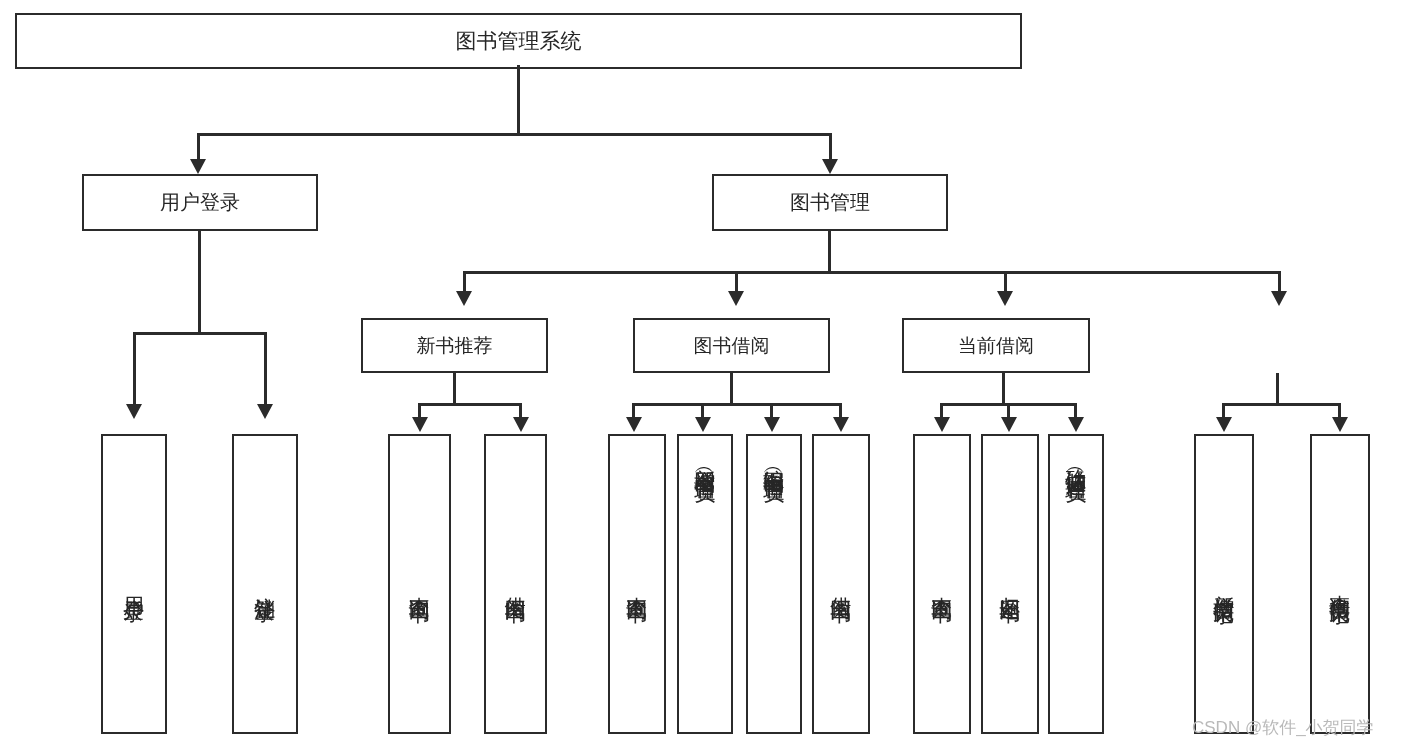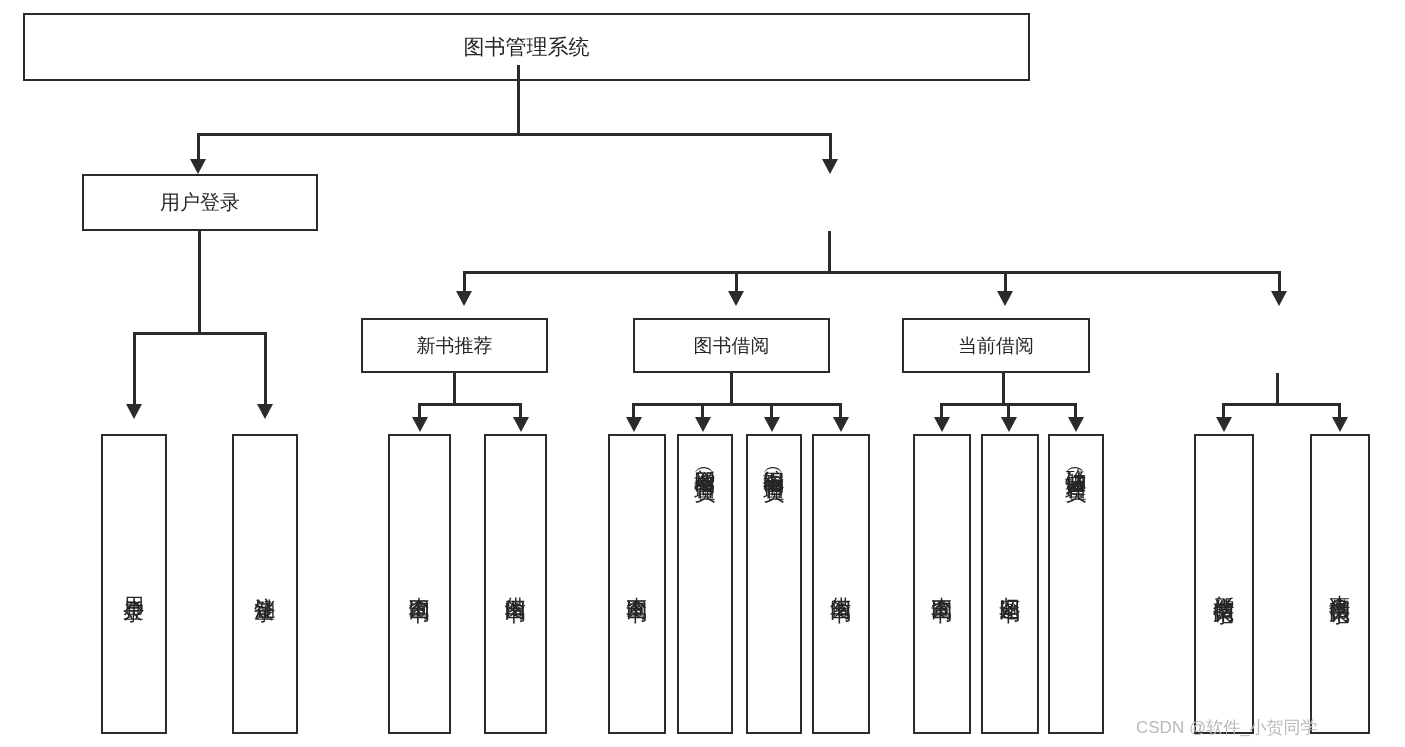--- a/index.html
+++ b/index.html
@@ -58,32 +58,33 @@
     color:#b9b9b9;
     white-space:nowrap;
     user-select:none;
   }
 </style>
 </head>
 <body>
 
 <div id="canvas">
 
-  <div class="node root" style="left:15px;top:13px;width:1007px;height:68px;margin-left:8px;">图书管理系统</div>
+  <div class="node root" style="left:15px;top:13px;width:1007px;height:56px;">图书管理系统</div>
 
   <div class="vline" style="left:517px;top:65px;width:3px;height:70px;"></div>
 
   <div class="hline" style="left:197px;top:133px;width:635px;height:3px;"></div>
 
   <div class="vline" style="left:197px;top:133px;width:3px;height:30px;"></div>
   <div class="arrow" style="left:190px;top:159px;"></div>
   <div class="vline" style="left:829px;top:133px;width:3px;height:30px;"></div>
   <div class="arrow" style="left:822px;top:159px;"></div>
 
   <div class="node lvl1" style="left:82px;top:174px;width:236px;height:57px;">用户登录</div>
+  <div class="node lvl1" style="left:712px;top:174px;width:236px;height:57px;">图书管理</div>
 
   <div class="vline" style="left:198px;top:231px;width:3px;height:104px;"></div>
   <div class="hline" style="left:133px;top:332px;width:134px;height:3px;"></div>
   <div class="vline" style="left:133px;top:332px;width:3px;height:76px;"></div>
   <div class="arrow" style="left:126px;top:404px;"></div>
   <div class="vline" style="left:264px;top:332px;width:3px;height:76px;"></div>
   <div class="arrow" style="left:257px;top:404px;"></div>
 
   <div class="vline" style="left:828px;top:231px;width:3px;height:42px;"></div>
   <div class="hline" style="left:463px;top:271px;width:818px;height:3px;"></div>
@@ -145,15 +146,15 @@
   <div class="node leaf" style="left:746px;top:434px;width:56px;height:300px;">编辑图书（管理员）</div>
   <div class="node leaf short" style="left:812px;top:434px;width:58px;height:300px;">借阅图书</div>
 
   <div class="node leaf short" style="left:913px;top:434px;width:58px;height:300px;">查询图书</div>
   <div class="node leaf short" style="left:981px;top:434px;width:58px;height:300px;">归还图书</div>
   <div class="node leaf" style="left:1048px;top:434px;width:56px;height:300px;">确认归还（管理员）</div>
 
   <div class="node leaf short" style="left:1194px;top:434px;width:60px;height:300px;">新增借阅记录</div>
   <div class="node leaf short" style="left:1310px;top:434px;width:60px;height:300px;">查询借阅记录</div>
 
-  <div class="watermark" style="left:1136px;top:716px;">CSDN @软件_小贺同学</div>
+  <div class="watermark" style="left:1192px;top:716px;">CSDN @软件_小贺同学</div>
 
 </div>
 
 </body></html>

